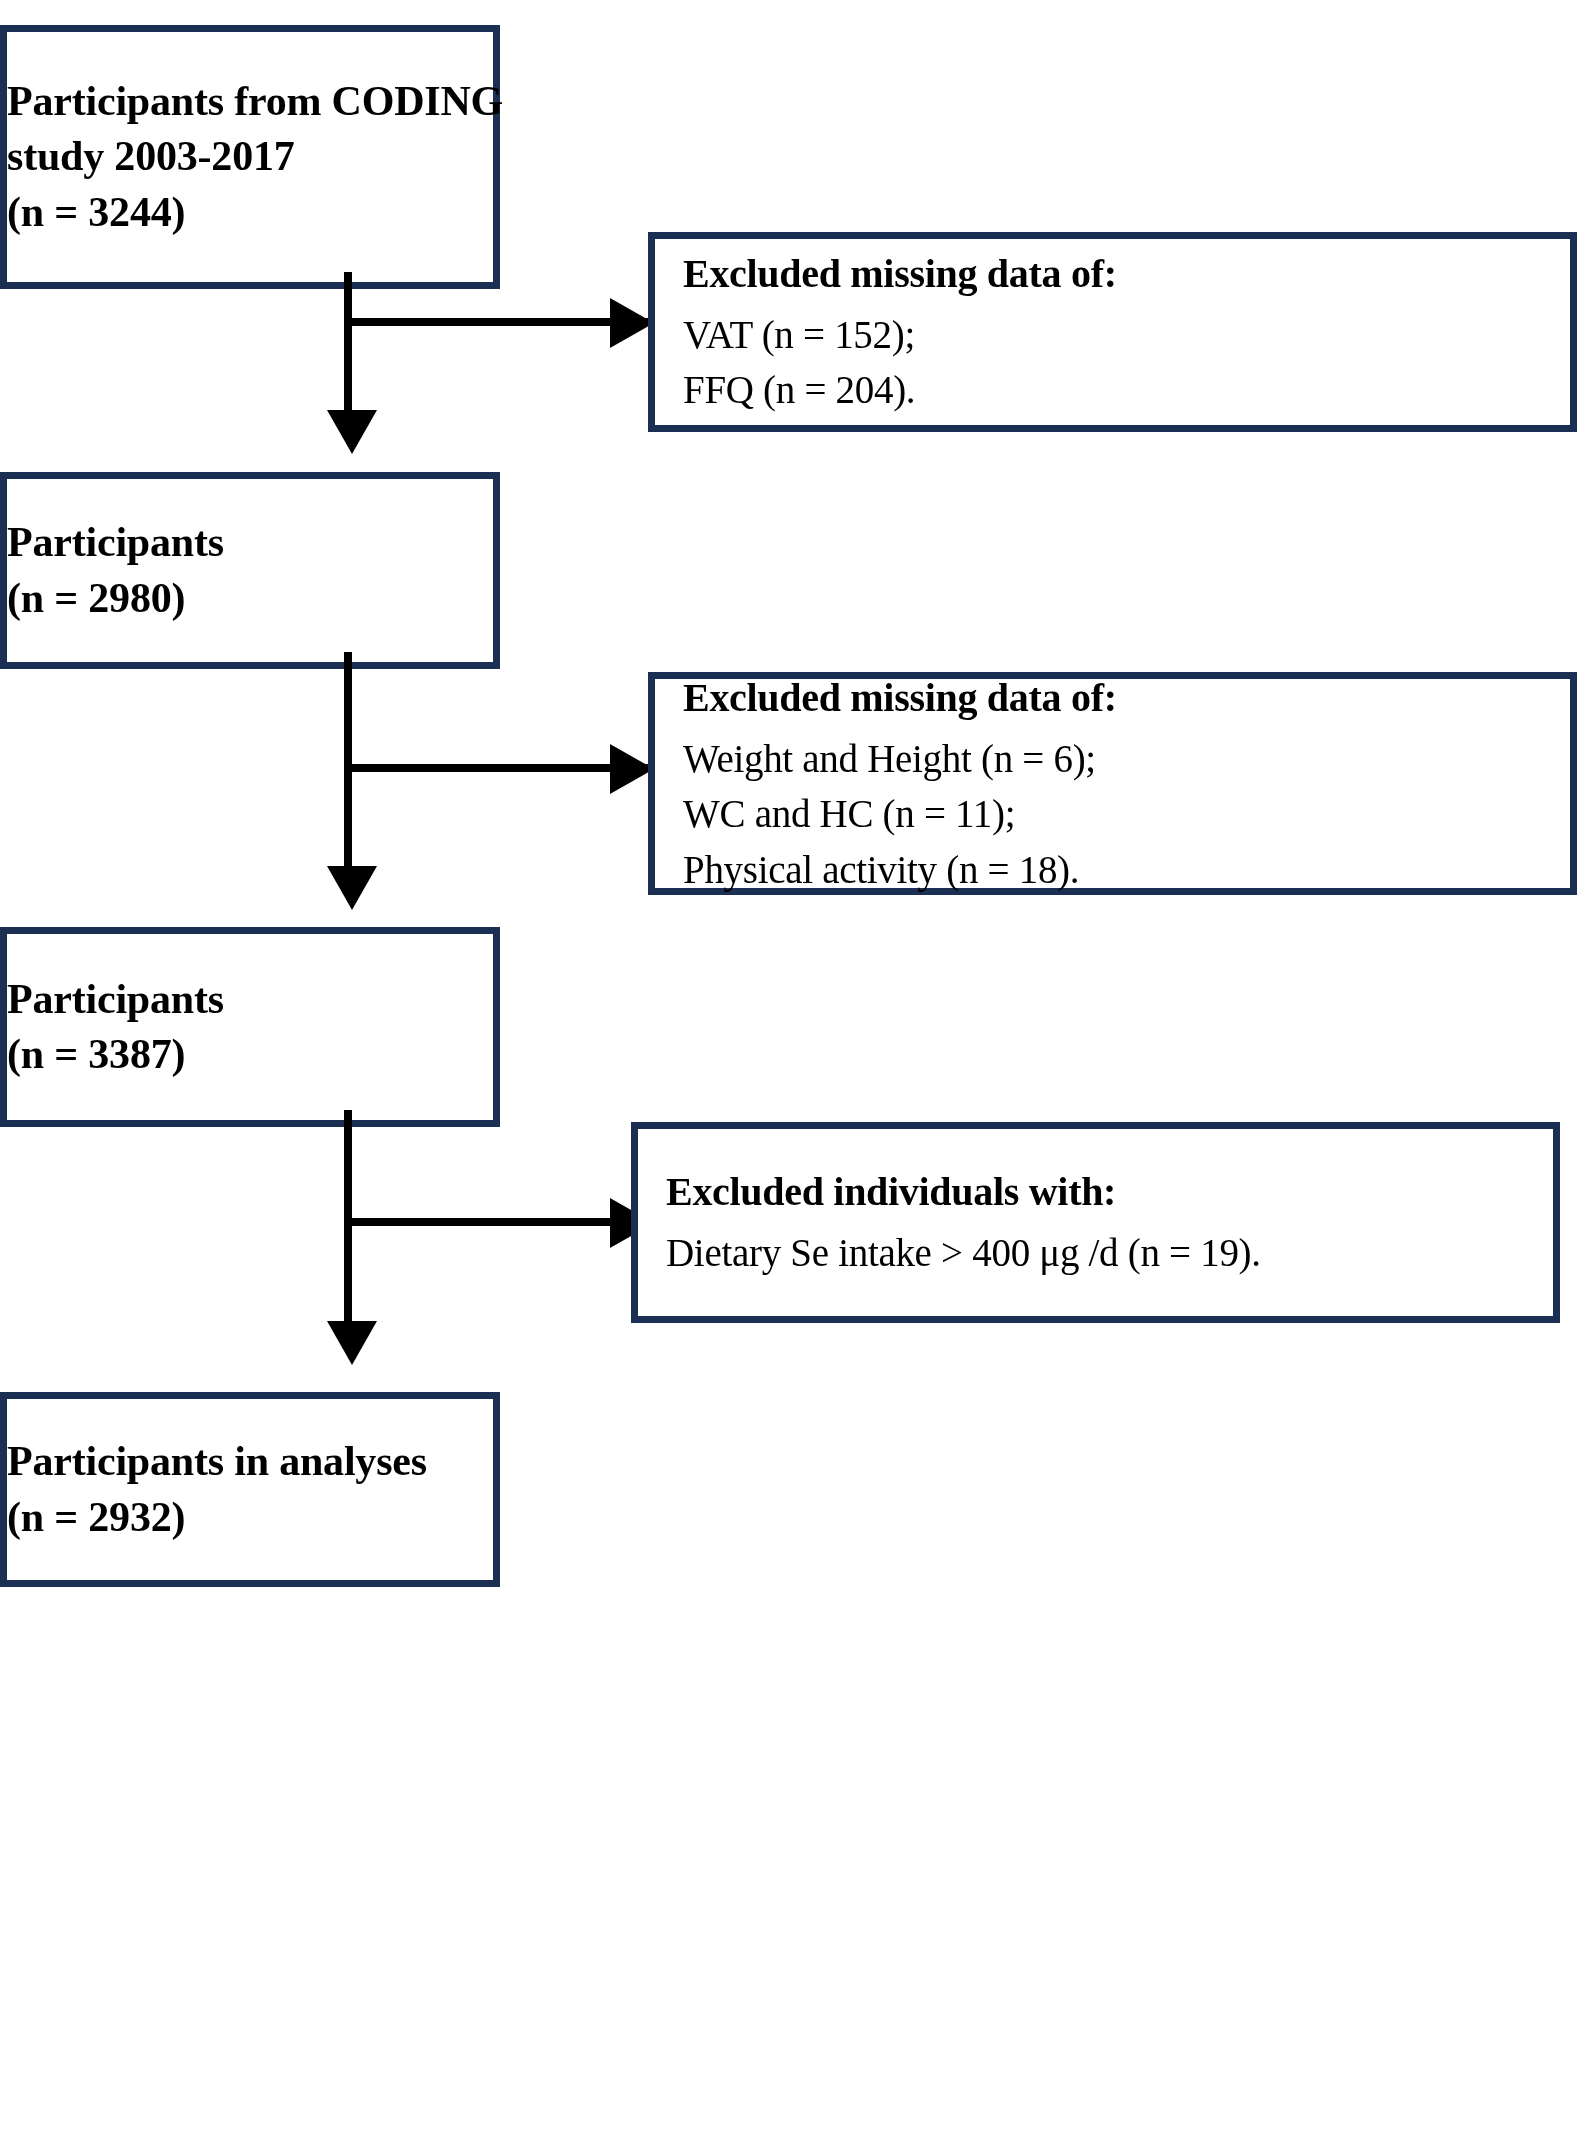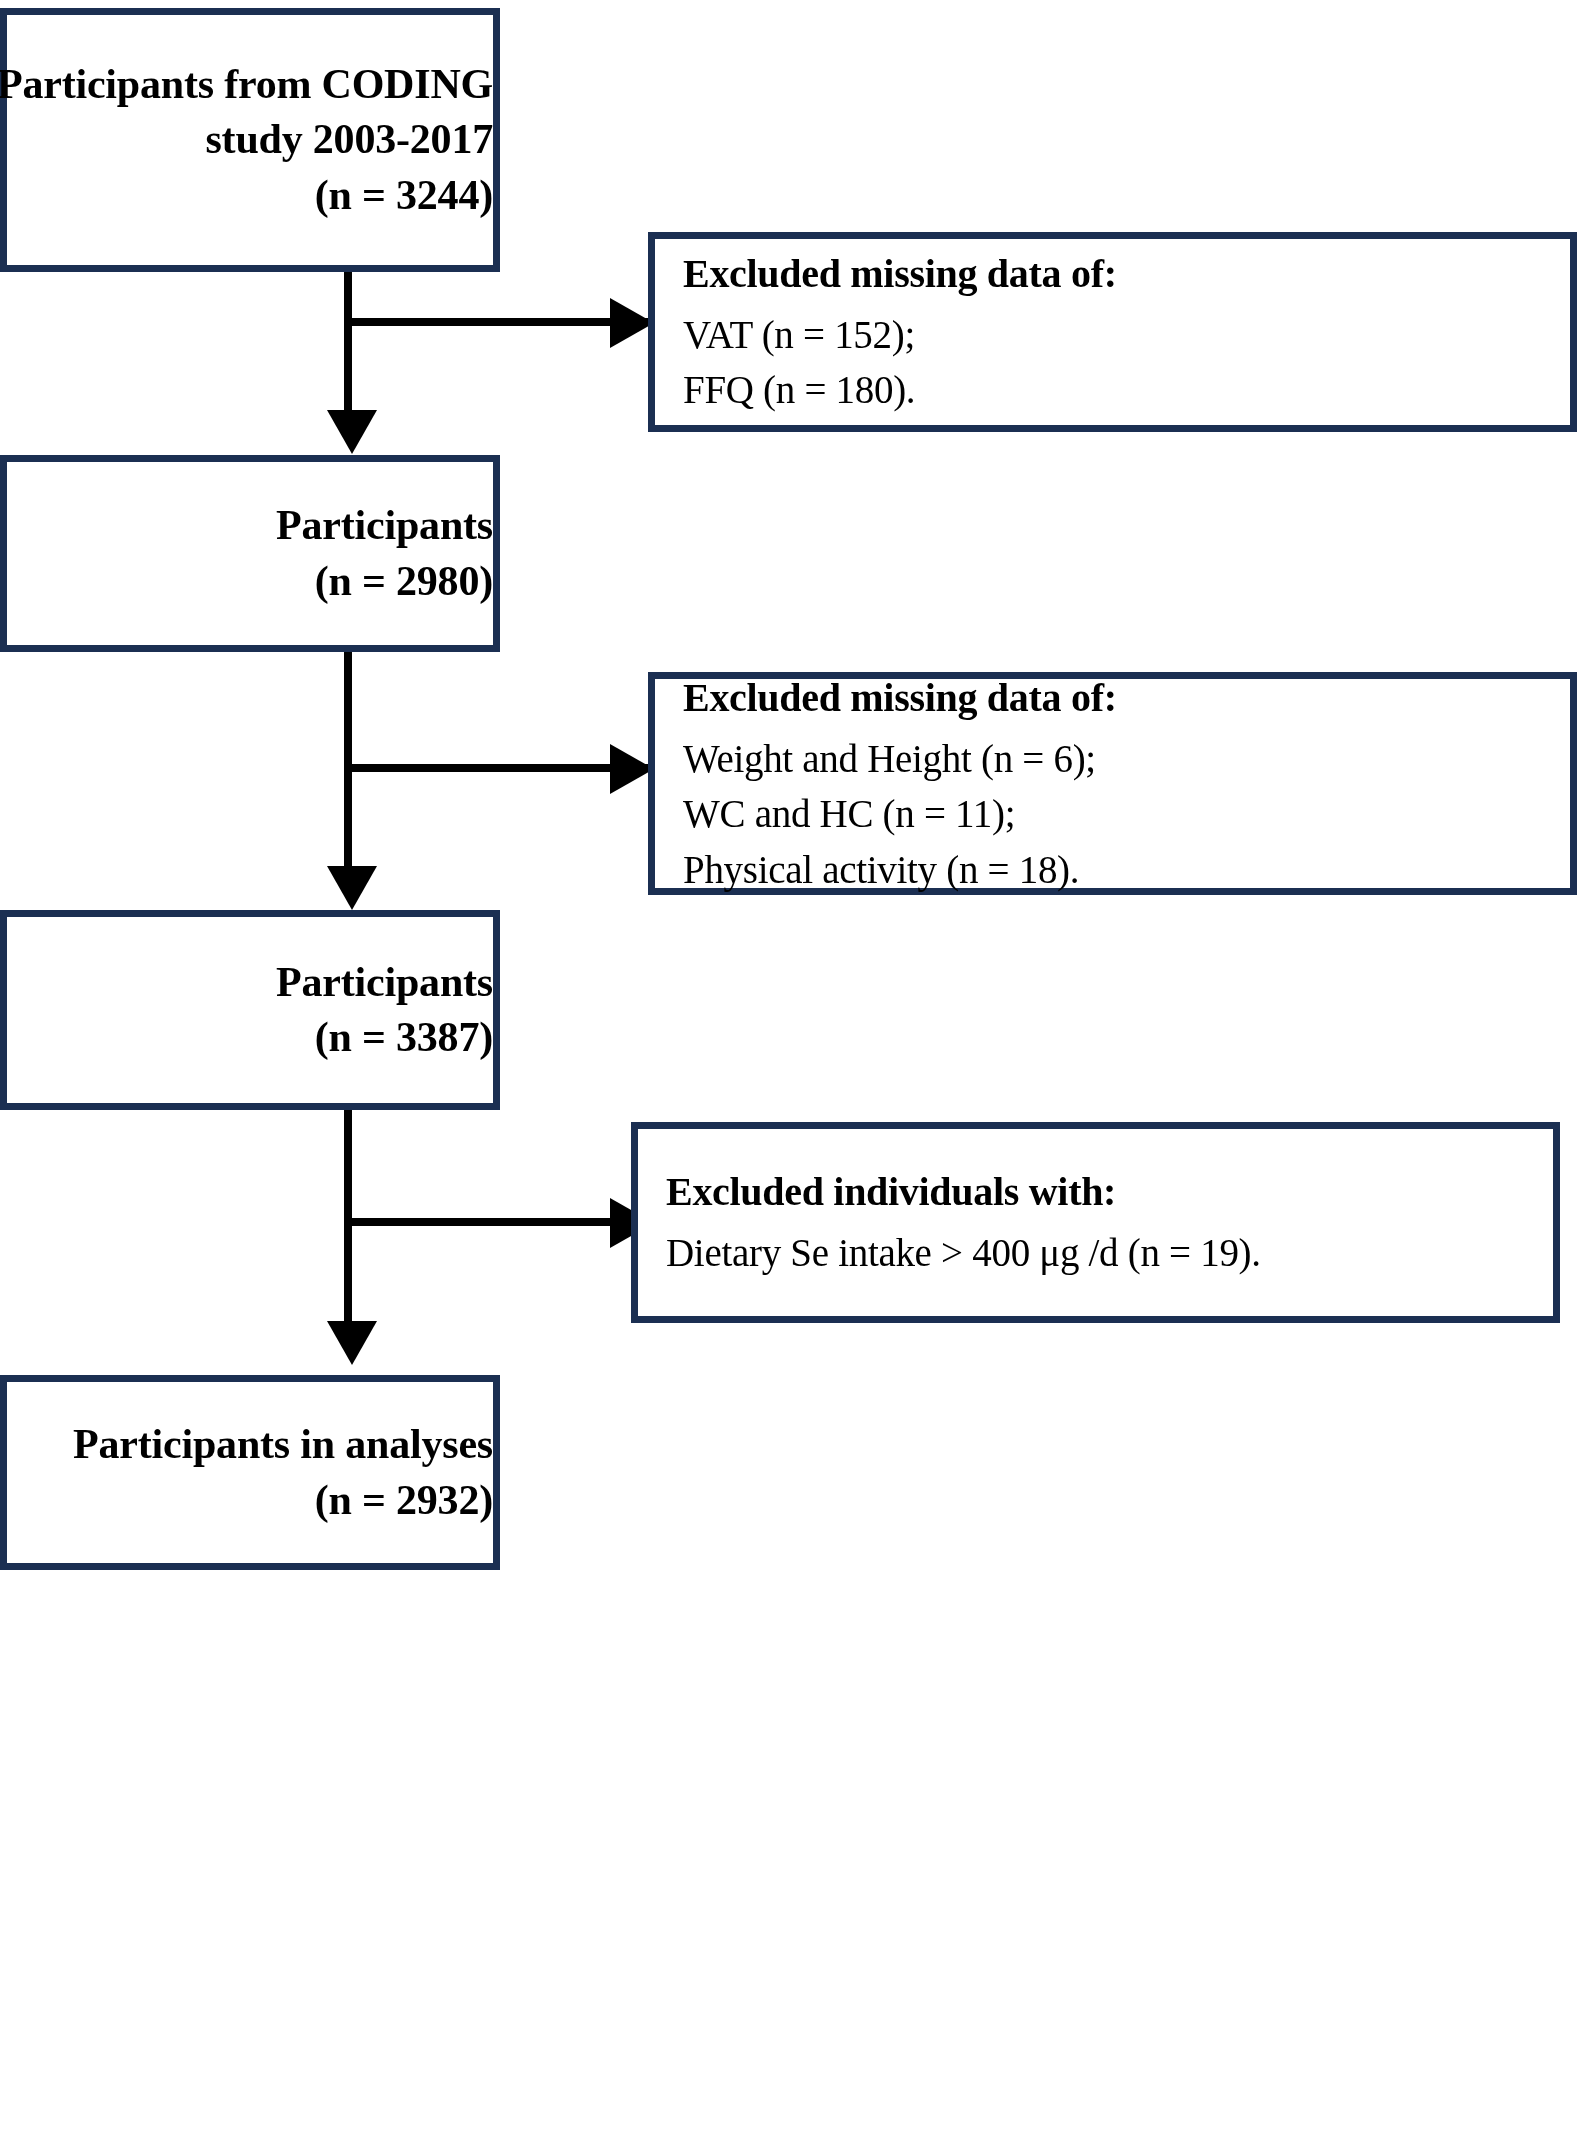--- a/index.html
+++ b/index.html
@@ -25,22 +25,23 @@
     position: absolute;
     box-sizing: border-box;
     background: #ffffff;
     border: 7px solid #1b2f52;
     display: flex;
     flex-direction: column;
     justify-content: center;
   }
 
   .node.left {
-    align-items: flex-end;
+    align-items: flex-start;
     text-align: center;
+    margin-top: 17px;
   }
 
   .node.right {
     align-items: flex-start;
     text-align: left;
     padding-left: 28px;
     padding-right: 31px;
   }
 
   .line {
@@ -114,21 +115,21 @@
 
   <div class="conn-v" style="left:344px; top:272px; height:140px;"></div>
   <div class="arrow-down" style="left:327px; top:410px;"></div>
 
   <div class="conn-h" style="left:344px; top:318px; width:312px;"></div>
   <div class="arrow-right" style="left:610px; top:298px;"></div>
 
   <div class="node right" style="left:648px; top:232px; width:929px; height:200px;">
     <span class="line bold">Excluded missing data of:</span>
     <span class="line">VAT (n = 152);</span>
-    <span class="line">FFQ (n = 180).</span>
+    <span class="line">FFQ (n = 204).</span>
   </div>
 
   <div class="node left" style="left:0px; top:455px; width:500px; height:197px;">
     <span class="line">Participants</span>
     <span class="line">(n = 2980)</span>
   </div>
 
   <div class="conn-v" style="left:344px; top:652px; height:218px;"></div>
   <div class="arrow-down" style="left:327px; top:866px;"></div>
 

